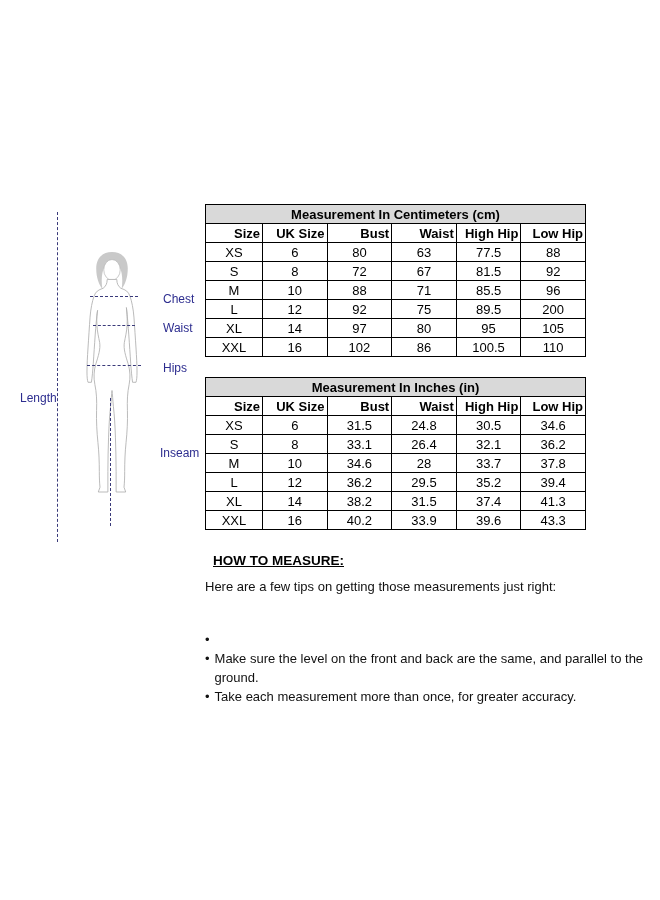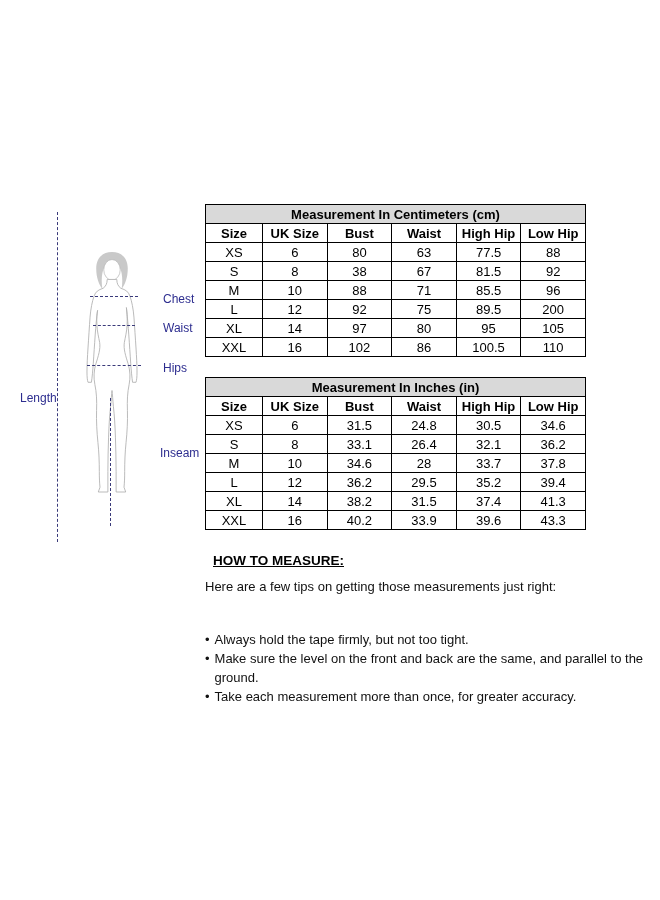--- a/index.html
+++ b/index.html
@@ -40,21 +40,21 @@
   }
   .table-cm{top:204px;}
   .table-in{top:377px;}
   .size-table th,.size-table td{
     border:1px solid var(--table-border);
     text-align:center;vertical-align:middle;
     height:18px;padding:0 2px;font-weight:normal;
     overflow:hidden;white-space:nowrap;
   }
   .size-table .title-row th{background:var(--title-bg);font-weight:bold;}
-  .size-table .head-row th{font-weight:bold;}
+  .size-table .head-row th{font-weight:bold;text-align:right;}
   
   .howto{position:absolute;left:205px;top:551px;width:452px;font-size:13px;color:#111;line-height:19px;}
   .howto-title{margin:0 0 7px 8px;font-size:13.5px;font-weight:bold;text-decoration:underline;color:#000;}
   .howto-intro{margin:0 0 34px 0;}
   .tip{display:flex;gap:5px;line-height:19px;}
   .tip .bullet{flex:0 0 auto;}
 </style>
 </head>
 <body>
 
@@ -105,21 +105,21 @@
           <td>XS</td>
           <td>6</td>
           <td>80</td>
           <td>63</td>
           <td>77.5</td>
           <td>88</td>
         </tr>
         <tr>
           <td>S</td>
           <td>8</td>
-          <td>38</td>
+          <td>72</td>
           <td>67</td>
           <td>81.5</td>
           <td>92</td>
         </tr>
         <tr>
           <td>M</td>
           <td>10</td>
           <td>88</td>
           <td>71</td>
           <td>85.5</td>
@@ -225,21 +225,20 @@
         </tr>
       </tbody>
   </table>
 
   <div class="howto">
     <div class="howto-title">HOW TO MEASURE:</div>
     <div class="howto-intro">Here are a few tips on getting those measurements just right:</div>
     <div class="tips">
         <div class="tip">
           <span class="bullet">•</span>
-          <span>Always hold the tape firmly, but not too tight.</span>
         </div>
         <div class="tip">
           <span class="bullet">•</span>
           <span>Make sure the level on the front and back are the same, and parallel to the ground.</span>
         </div>
         <div class="tip">
           <span class="bullet">•</span>
           <span>Take each measurement more than once, for greater accuracy.</span>
         </div>
       </div>

